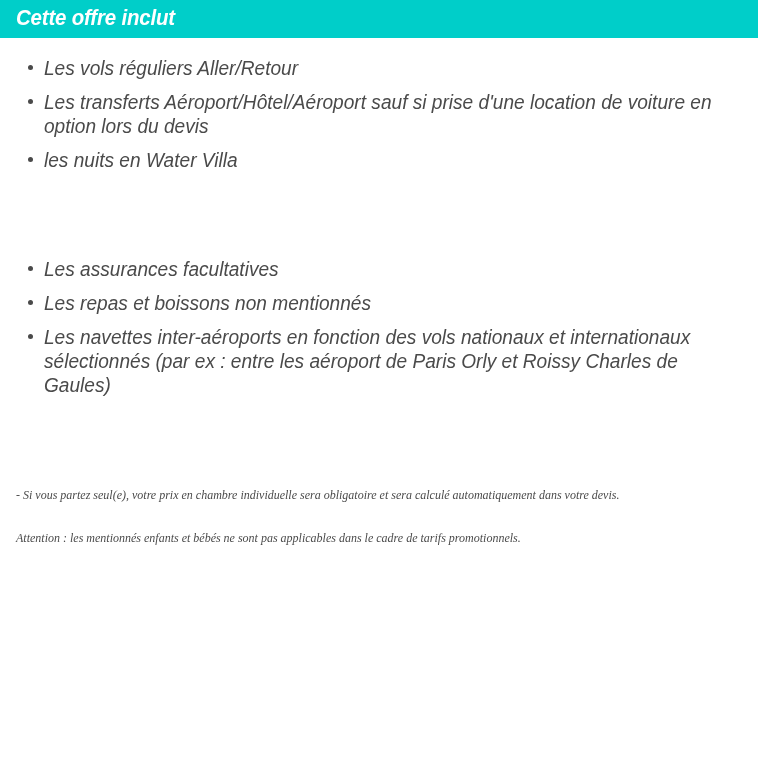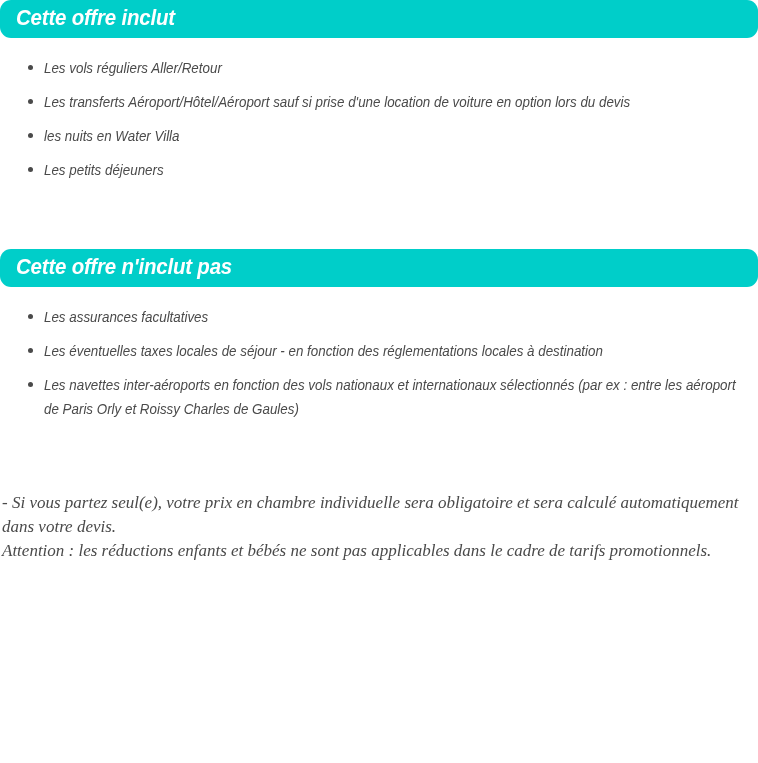--- a/index.html
+++ b/index.html
@@ -21,21 +21,20 @@
     background: #ffffff;
   }
 
   
   .section-header {
     background: #00cec9;
     width: 100%;
     box-sizing: border-box;
     padding: 4px 0 6px 16px;
     display: block;
-    border-radius: 11px;
   }
   .section-header .title {
     color: #ffffff;
     font-family: "Liberation Sans", sans-serif;
     font-weight: bold;
     font-style: italic;
     font-size: 22px;
     line-height: 28px;
     letter-spacing: -0.2px;
     transform: scaleX(0.93);
@@ -52,21 +51,21 @@
   ul.bullet-list {
     margin: 0;
     padding: 18px 10px 0 44px;
     list-style: none;
   }
   ul.bullet-list li {
     position: relative;
     color: #4a4a4a;
     font-family: "Liberation Sans", sans-serif;
     font-style: italic;
-    font-size: 14px;
+    font-size: 20px;
     line-height: 24px;
     margin-bottom: 10px;
     padding-left: 0;
   }
   ul.bullet-list li .li-text {
     display: inline-block;
     transform: scaleX(0.955);
     transform-origin: left top;
     width: 104.7%;
   }
@@ -79,67 +78,63 @@
     height: 5px;
     border-radius: 50%;
     background: #4a4a4a;
   }
 
   
   .note-body {
     padding: 16px 14px 0 2px;
   }
   .note-body p {
-    margin: 0;
+    margin: 14px;
     color: #4a4a4a;
     font-family: "Liberation Serif", serif;
     font-style: italic;
-    font-size: 17px;
-    line-height: 24px;
+    font-size: 12px;
+    line-height: 29px;
   }
 
   .spacer-1 { height: 57px; }
   .spacer-2 { height: 44px; }
 </style>
 </head>
 <body>
 
 <div class="page">
 
   <section>
     <div class="section-header">
       <span class="title">Cette offre inclut</span>
     </div>
     <div class="list-body">
       <ul class="bullet-list">
         <li><span class="li-text">Les vols réguliers Aller/Retour</span></li>
         <li><span class="li-text">Les transferts Aéroport/Hôtel/Aéroport sauf si prise d'une location de voiture en option lors du devis</span></li>
         <li><span class="li-text">les nuits en Water Villa</span></li>
-        <li><span class="li-text">Les petits déjeuners</span></li>
       </ul>
     </div>
   </section>
 
   <div class="spacer-1"></div>
 
   <section>
-    <div class="section-header">
-      <span class="title">Cette offre n'inclut pas</span>
-    </div>
     <div class="list-body">
       <ul class="bullet-list">
         <li><span class="li-text">Les assurances facultatives</span></li>
-        <li><span class="li-text">Les éventuelles taxes locales de séjour - en fonction des réglementations locales à destination</span></li>
+        <li><span class="li-text">Les repas et boissons non mentionnés</span></li>
         <li><span class="li-text">Les navettes inter-aéroports en fonction des vols nationaux et internationaux sélectionnés (par ex : entre les aéroport de Paris Orly et Roissy Charles de Gaules)</span></li>
       </ul>
     </div>
   </section>
 
   <div class="spacer-2"></div>
 
   <section>
     <div class="note-body">
       <p>- Si vous partez seul(e), votre prix en chambre individuelle sera obligatoire et sera calculé automatiquement dans votre devis.</p>
-      <p>Attention : les réductions enfants et bébés ne sont pas applicables dans le cadre de tarifs promotionnels.</p>
+      <p>Attention : les mentionnés enfants et bébés ne sont pas applicables dans le cadre de tarifs promotionnels.</p>
     </div>
   </section>
 
 </div>
 
 </body></html>

